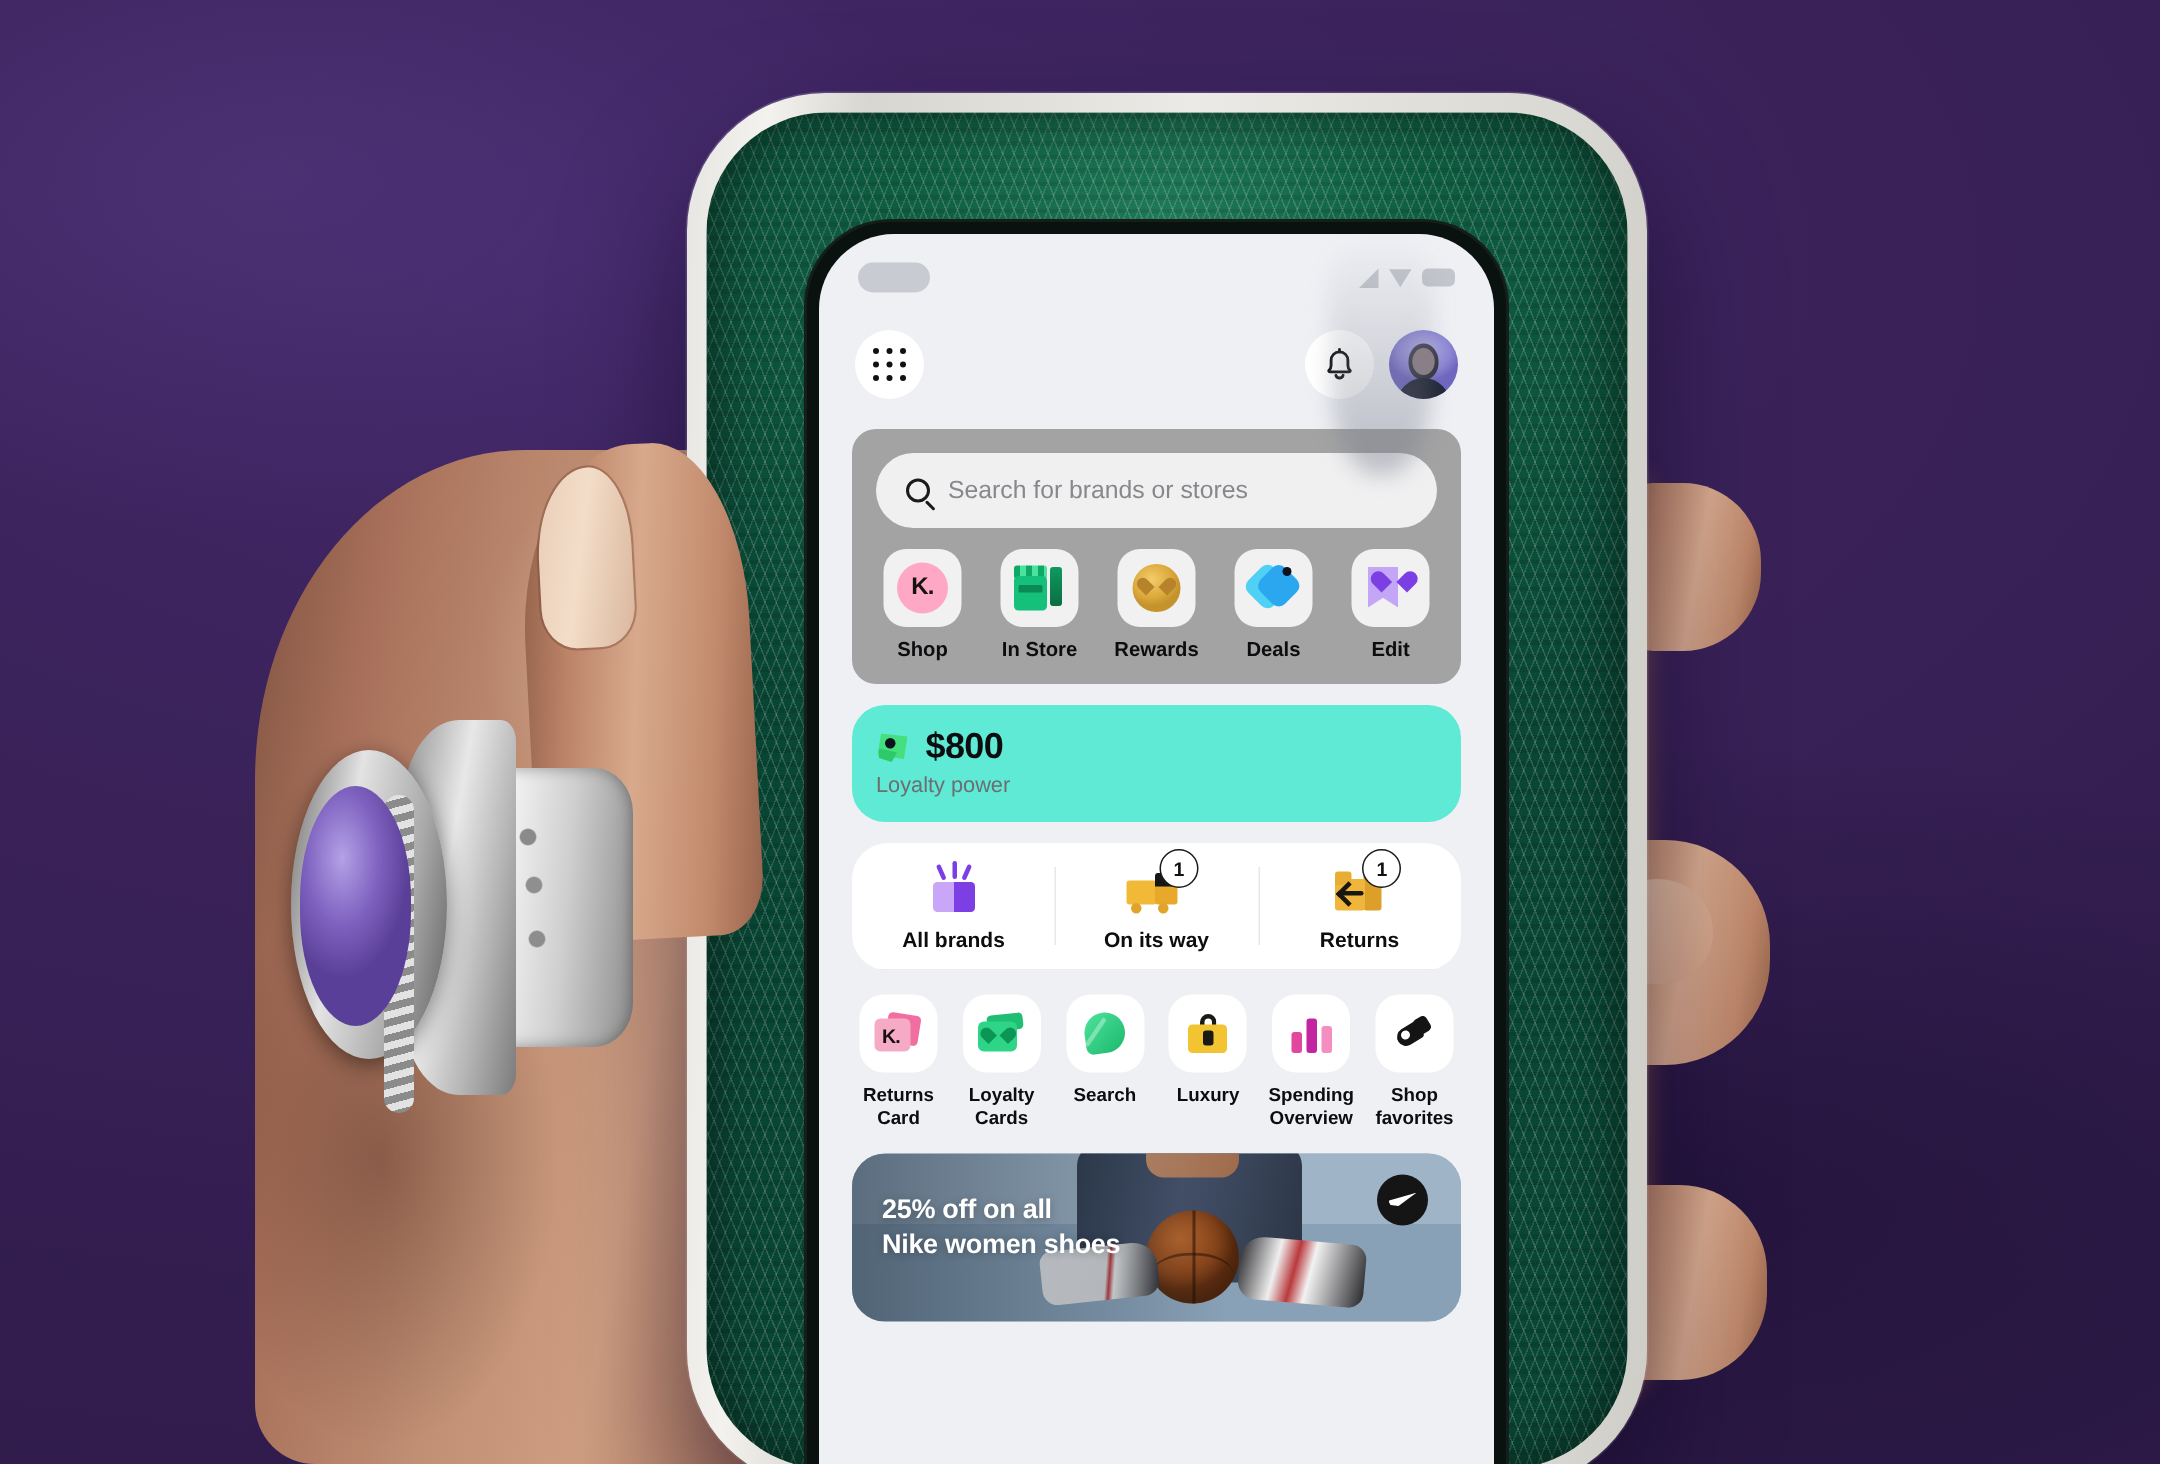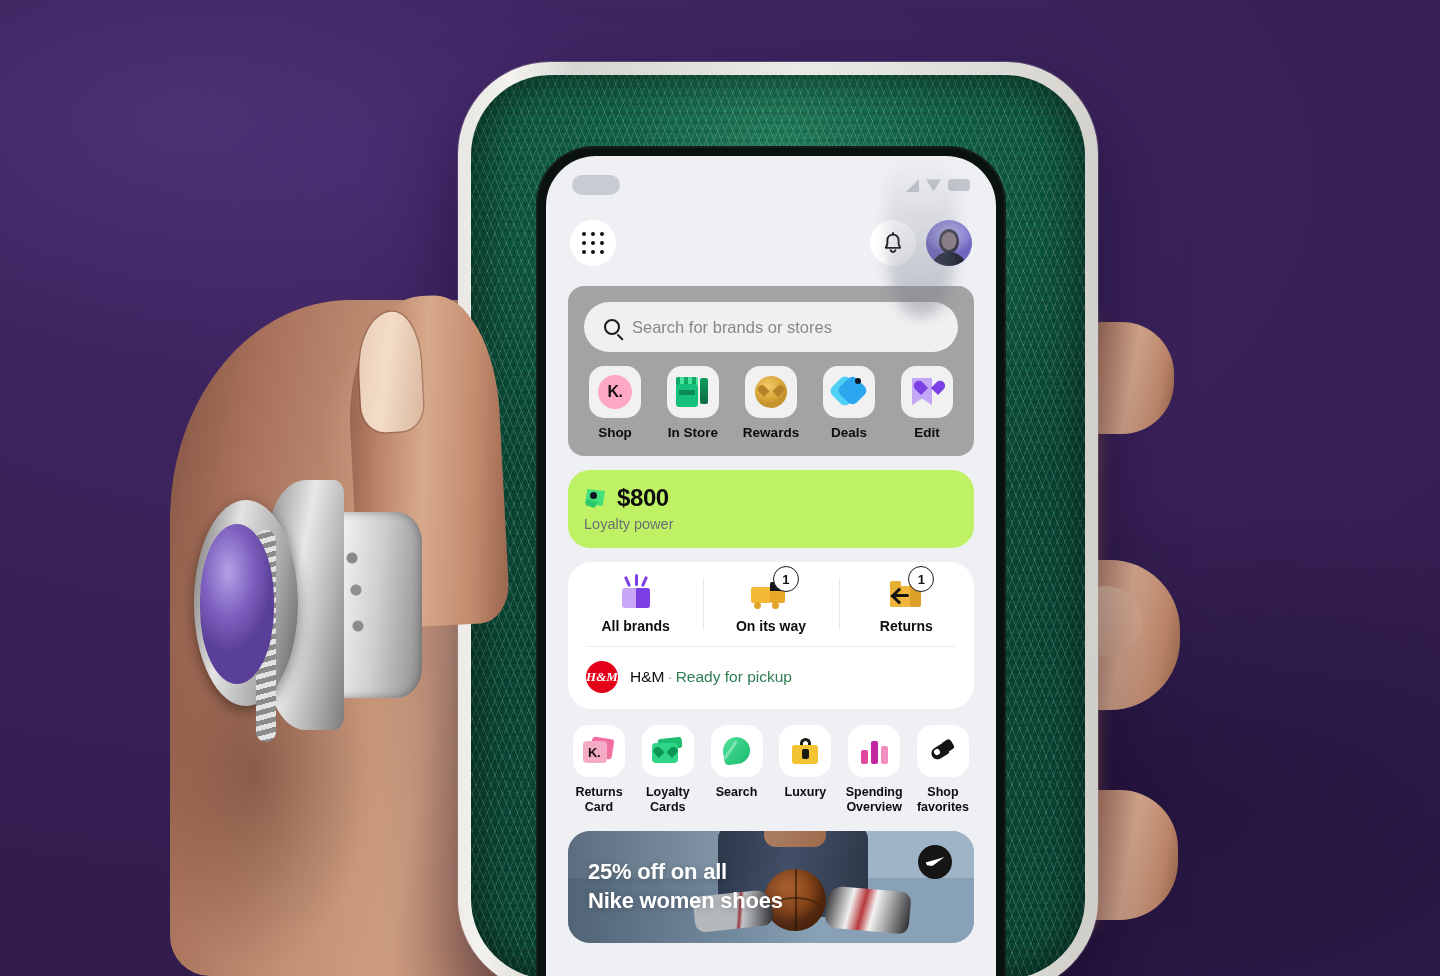--- a/index.html
+++ b/index.html
@@ -230,21 +230,21 @@
   .bk1{ left:0; top:2px; width:20px; height:27px; background:#c3a6f5;
     clip-path:polygon(0 0,100% 0,100% 100%,50% 76%,0 100%); }
   .bk2{ left:9px; top:6px; width:17px; height:15px; }
   .bk2::before,.bk2::after{ content:""; position:absolute; width:10px; height:13px;
     background:#7b3fe4; border-radius:10px 10px 0 0; top:0; }
   .bk2::before{ left:0; transform:rotate(-45deg); transform-origin:0 100%; }
   .bk2::after{ right:0; transform:rotate(45deg); transform-origin:100% 100%; }
 
   
   .bal-row{ display:flex; gap:14px; margin:14px 22px 0 22px; }
-  .bal{ flex:1; background:#bef264; border-radius:22px; padding:14px 16px 16px 16px; }
+  .bal{ flex:1; background:#5eead4; border-radius:22px; padding:14px 16px 16px 16px; }
   .bal-top{ display:flex; align-items:center; gap:9px; }
   .bal-amt{ font-size:24px; font-weight:700; color:#0d0d0f; letter-spacing:-.4px; }
   .bal-sub{ font-size:14.5px; color:#6d6d73; margin-top:4px; }
   .money-ic{ width:24px; height:22px; position:relative; }
   .money-ic i{ position:absolute; display:block; }
   .m1{ left:1px; top:2px; width:20px; height:17px; background:#44e07e;
     clip-path:polygon(12% 0,100% 12%,88% 100%,0 86%); border-radius:3px; }
   .m2{ left:6px; top:5px; width:7px; height:7px; background:#0d1220; border-radius:50%; }
   .m3{ left:2px; top:12px; width:12px; height:9px; background:#2ec968;
     clip-path:polygon(0 0,100% 30%,70% 100%,0 70%); }
@@ -384,21 +384,21 @@
     border-top:2px solid rgba(30,12,4,.5); border-radius:50%; }
   .b-sh1{ position:absolute; left:126px; top:62px; width:78px; height:36px;
     background:linear-gradient(100deg,#f2f2f2,#d9d9d9 55%,#b9393c 58%,#e8e8e8 62%,#2a2a2e);
     border-radius:8px 16px 10px 10px; transform:rotate(-6deg); }
   .b-sh2{ position:absolute; left:258px; top:58px; width:84px; height:42px;
     background:linear-gradient(100deg,#2a2a2e,#efefef 30%,#b9393c 44%,#f2f2f2 56%,#2a2a2e);
     border-radius:16px 10px 10px 12px; transform:rotate(5deg); }
   .b-shade{ position:absolute; inset:0;
     background:linear-gradient(90deg,rgba(35,50,66,.55) 0%,rgba(35,50,66,.2) 42%,rgba(0,0,0,0) 62%); }
   .b-text{ position:absolute; left:20px; top:26px; color:#fff;
-    font-size:22px; font-weight:700; line-height:1.32; letter-spacing:-.2px;
+    font-size:18px; font-weight:700; line-height:1.32; letter-spacing:-.2px;
     text-shadow:0 1px 6px rgba(0,0,0,.28); }
   .nike-badge{ position:absolute; right:22px; top:14px; width:34px; height:34px;
     border-radius:50%; background:#151515; display:flex; align-items:center;
     justify-content:center; }
   .swoosh{ width:19px; height:9px; background:#fff;
     clip-path:polygon(0 62%, 74% 16%, 100% 0, 36% 100%, 8% 92%); }
 
   .fingershadow{ position:absolute; left:340px; top:0; width:70px; height:160px;
     background:linear-gradient(180deg,rgba(120,125,140,.0),rgba(120,125,140,.45));
     border-radius:40px 40px 50% 50%; filter:blur(7px); pointer-events:none; }
@@ -566,26 +566,20 @@
                 <i class="rt3"></i>
                 <span class="rt-arr"></span>
               <span class="badge">1</span>
             </div>
             <div class="ord-lb">Returns</div>
           </div>
         </div>
 
         <div class="ord-div"></div>
 
-        <div class="pickup">
-          <div class="hm-logo">H&amp;M</div>
-          <div class="pickup-txt">
-            <span>H&amp;M</span><span class="sep">·</span><span class="st">Ready for pickup</span>
-          </div>
-        </div>
       </div>
 
       <div class="favs">
         <div class="fav">
           <div class="fav-tile">
             <div class="kcard">
               <i class="kc1"></i>
                 <i class="kc2"></i>
                 <span class="kc-t">K.</span>
             </div>

